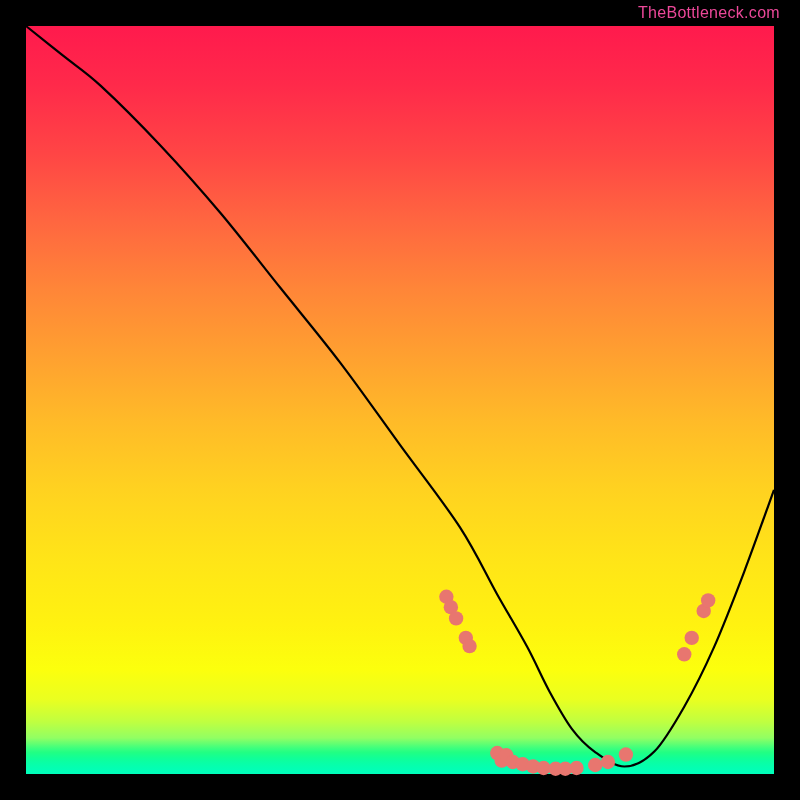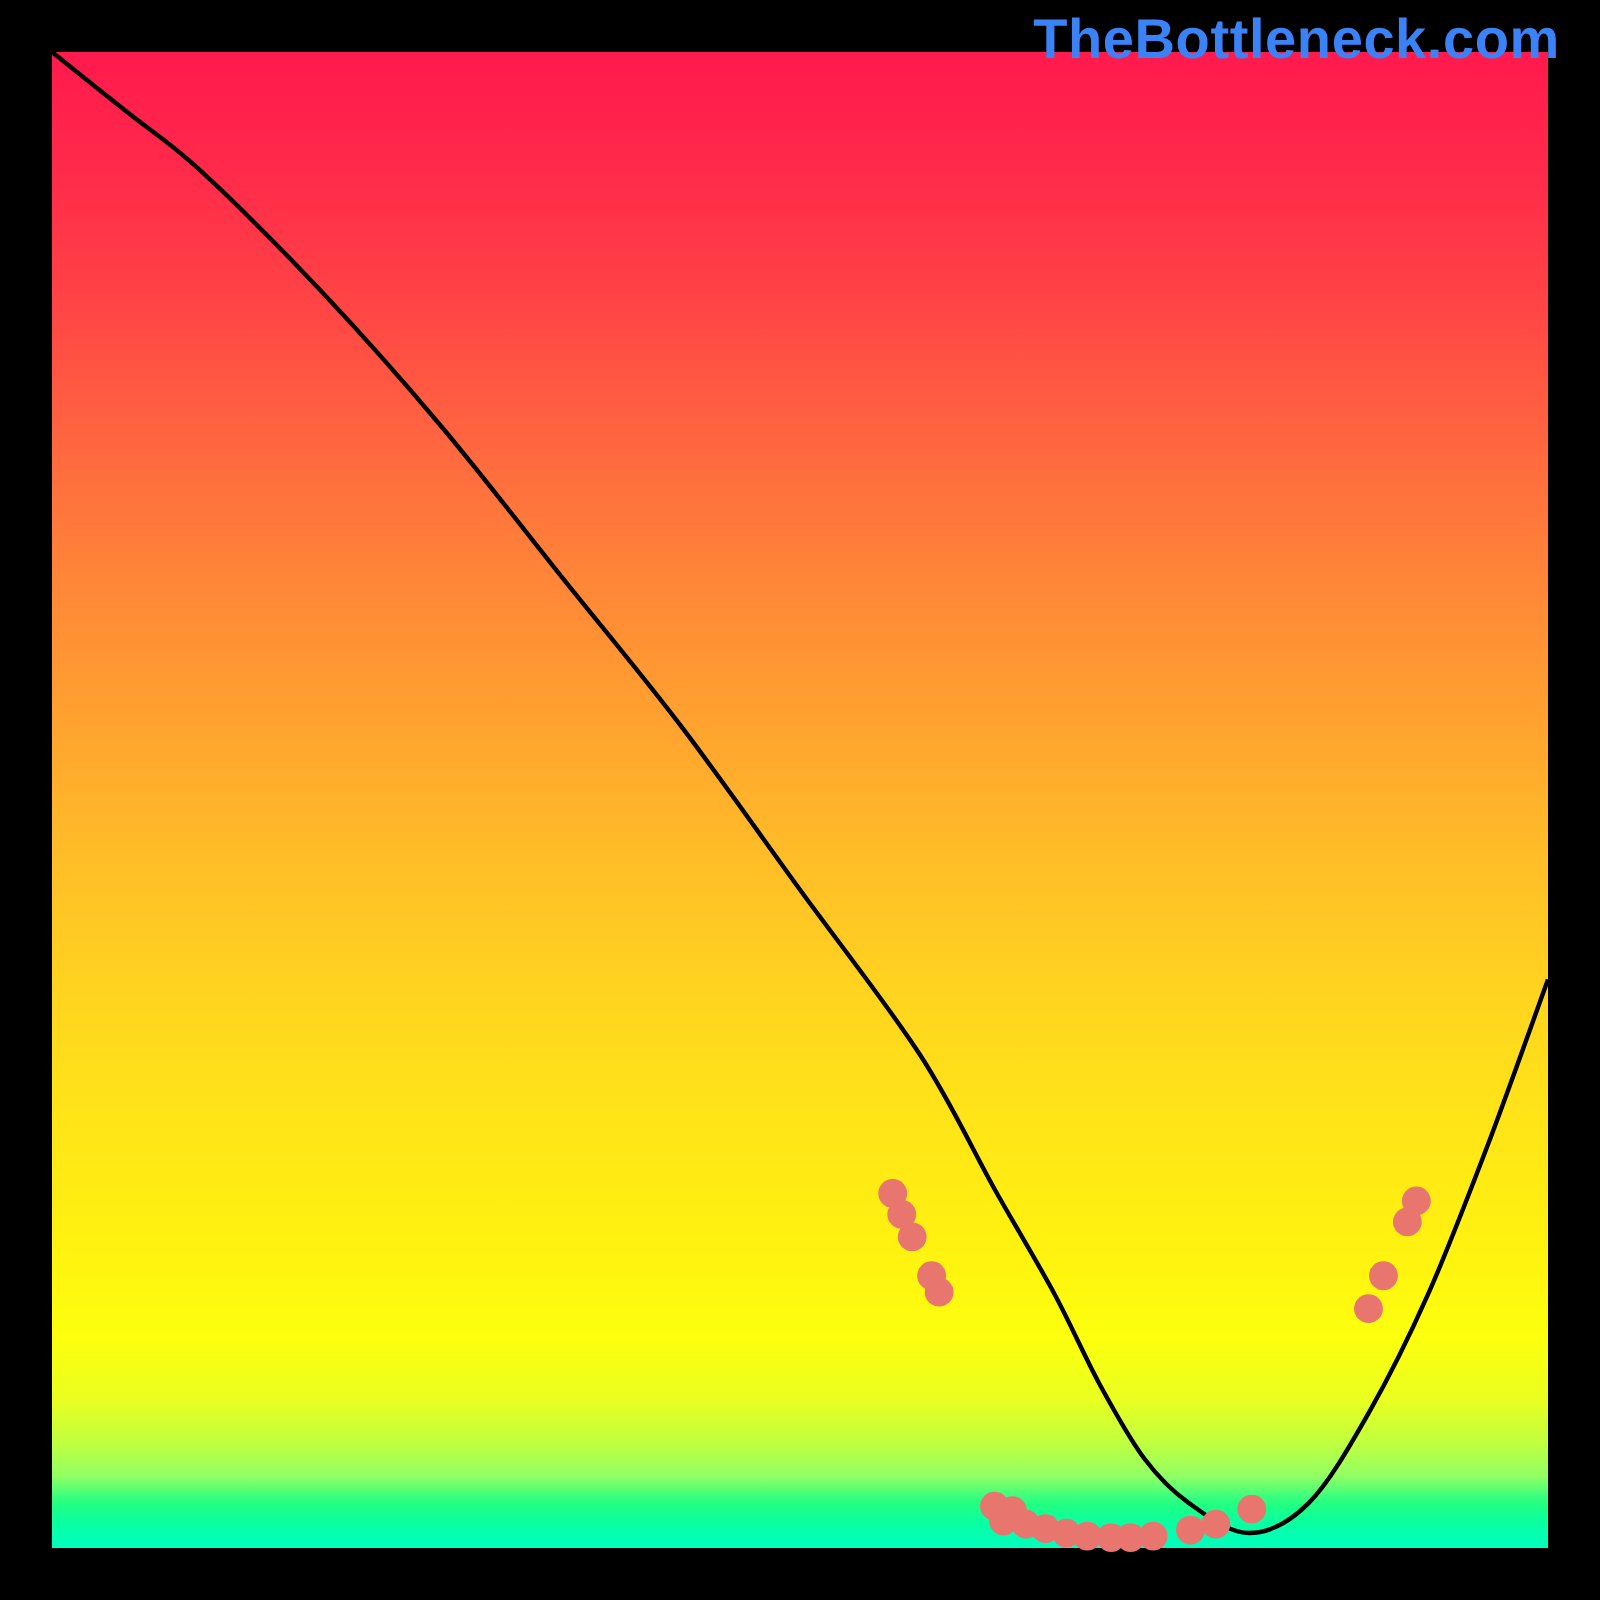--- a/index.html
+++ b/index.html
@@ -7,23 +7,23 @@
     width: 800px;
     height: 800px;
     background: #000;
     position: relative;
     font-family: Arial, sans-serif;
   }
   .watermark {
     position: absolute;
     top: 4px;
     right: 20px;
-    color: #3b82f6;
-    font-size: 28px;
-    font-weight: bold;
+    color: #ec4899;
+    font-size: 16px;
+    font-weight: normal;
     z-index: 10;
     letter-spacing: 0.3px;
   }
   .plot-area {
     position: absolute;
     left: 26px;
     top: 26px;
     width: 748px;
     height: 748px;
     background: linear-gradient(to bottom,

